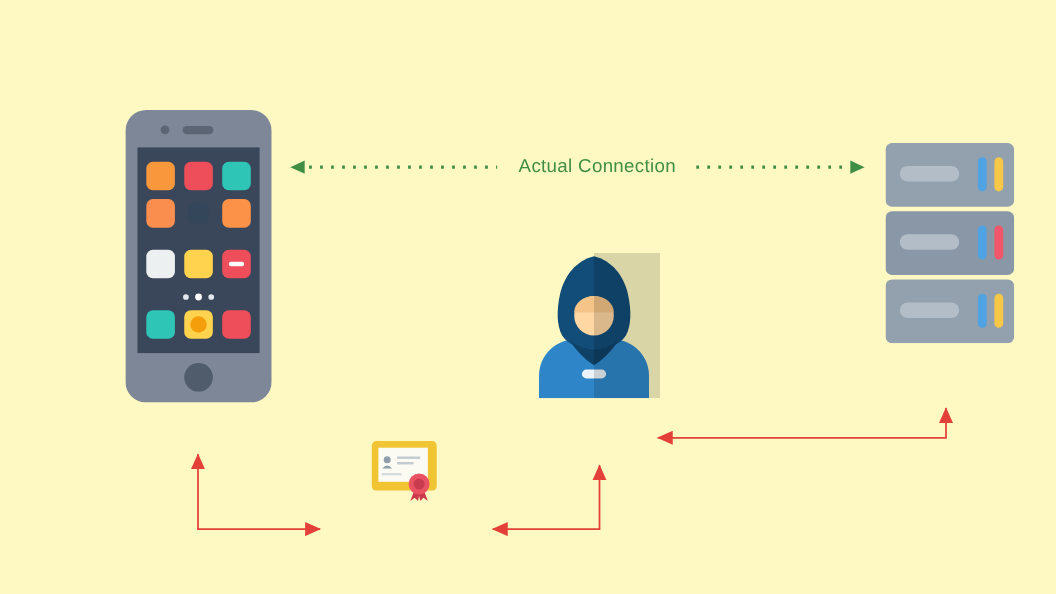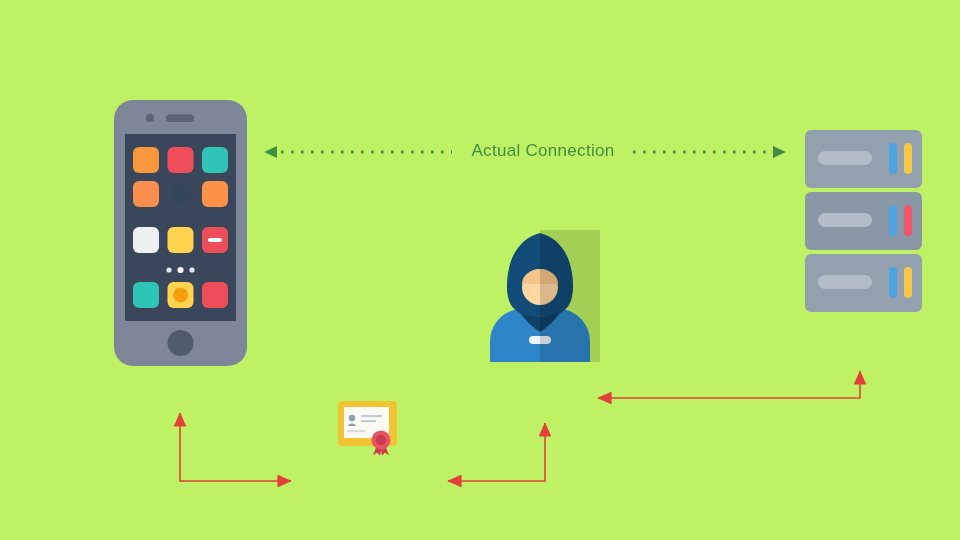--- a/index.html
+++ b/index.html
@@ -1,19 +1,19 @@
 <!DOCTYPE html>
 <html><head>
 <meta charset="utf-8">
 <style>
   html,body{margin:0;padding:0;background:#000;}
   #canvas{
     position:relative;
     width:960px;height:540px;
-    background:#bef264;
+    background:#fef9c3;
     overflow:hidden;
     font-family:"Liberation Sans", sans-serif;
   }
   .abs{position:absolute;}
   .connection-label{
     position:absolute;
     left:413px;top:141px;width:260px;height:20px;
     text-align:center;
     font-size:17px;line-height:20px;
     color:#3F8E44;

